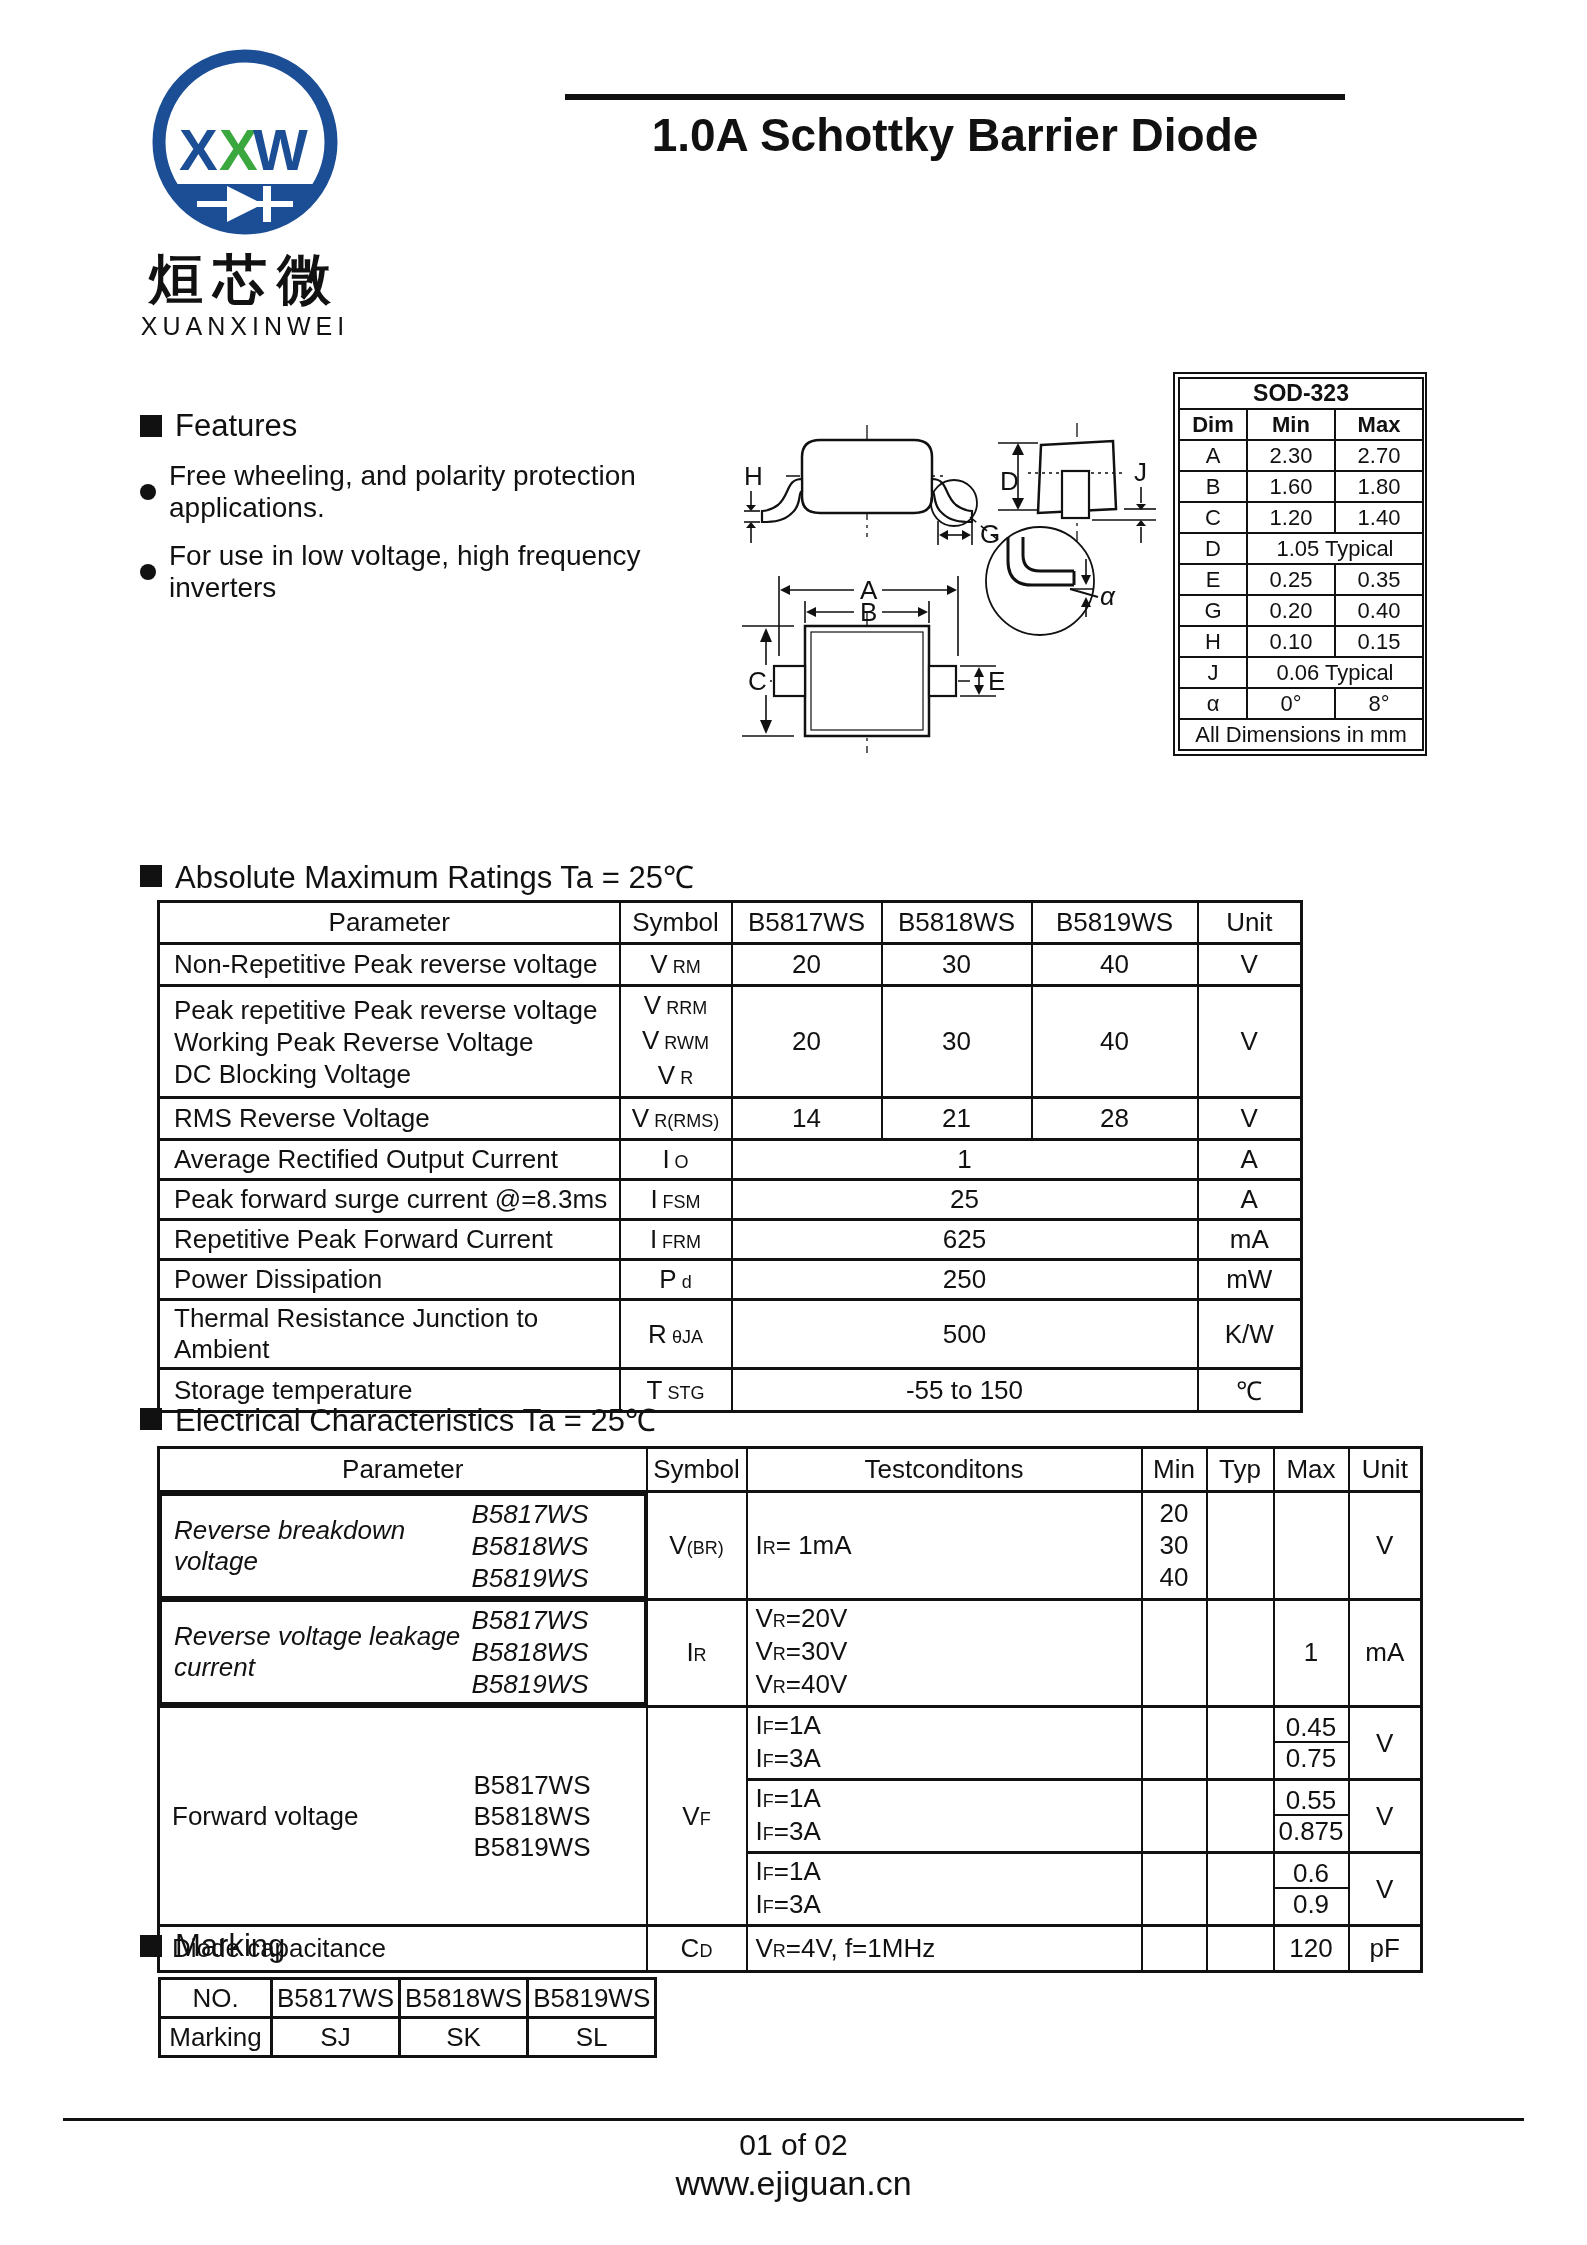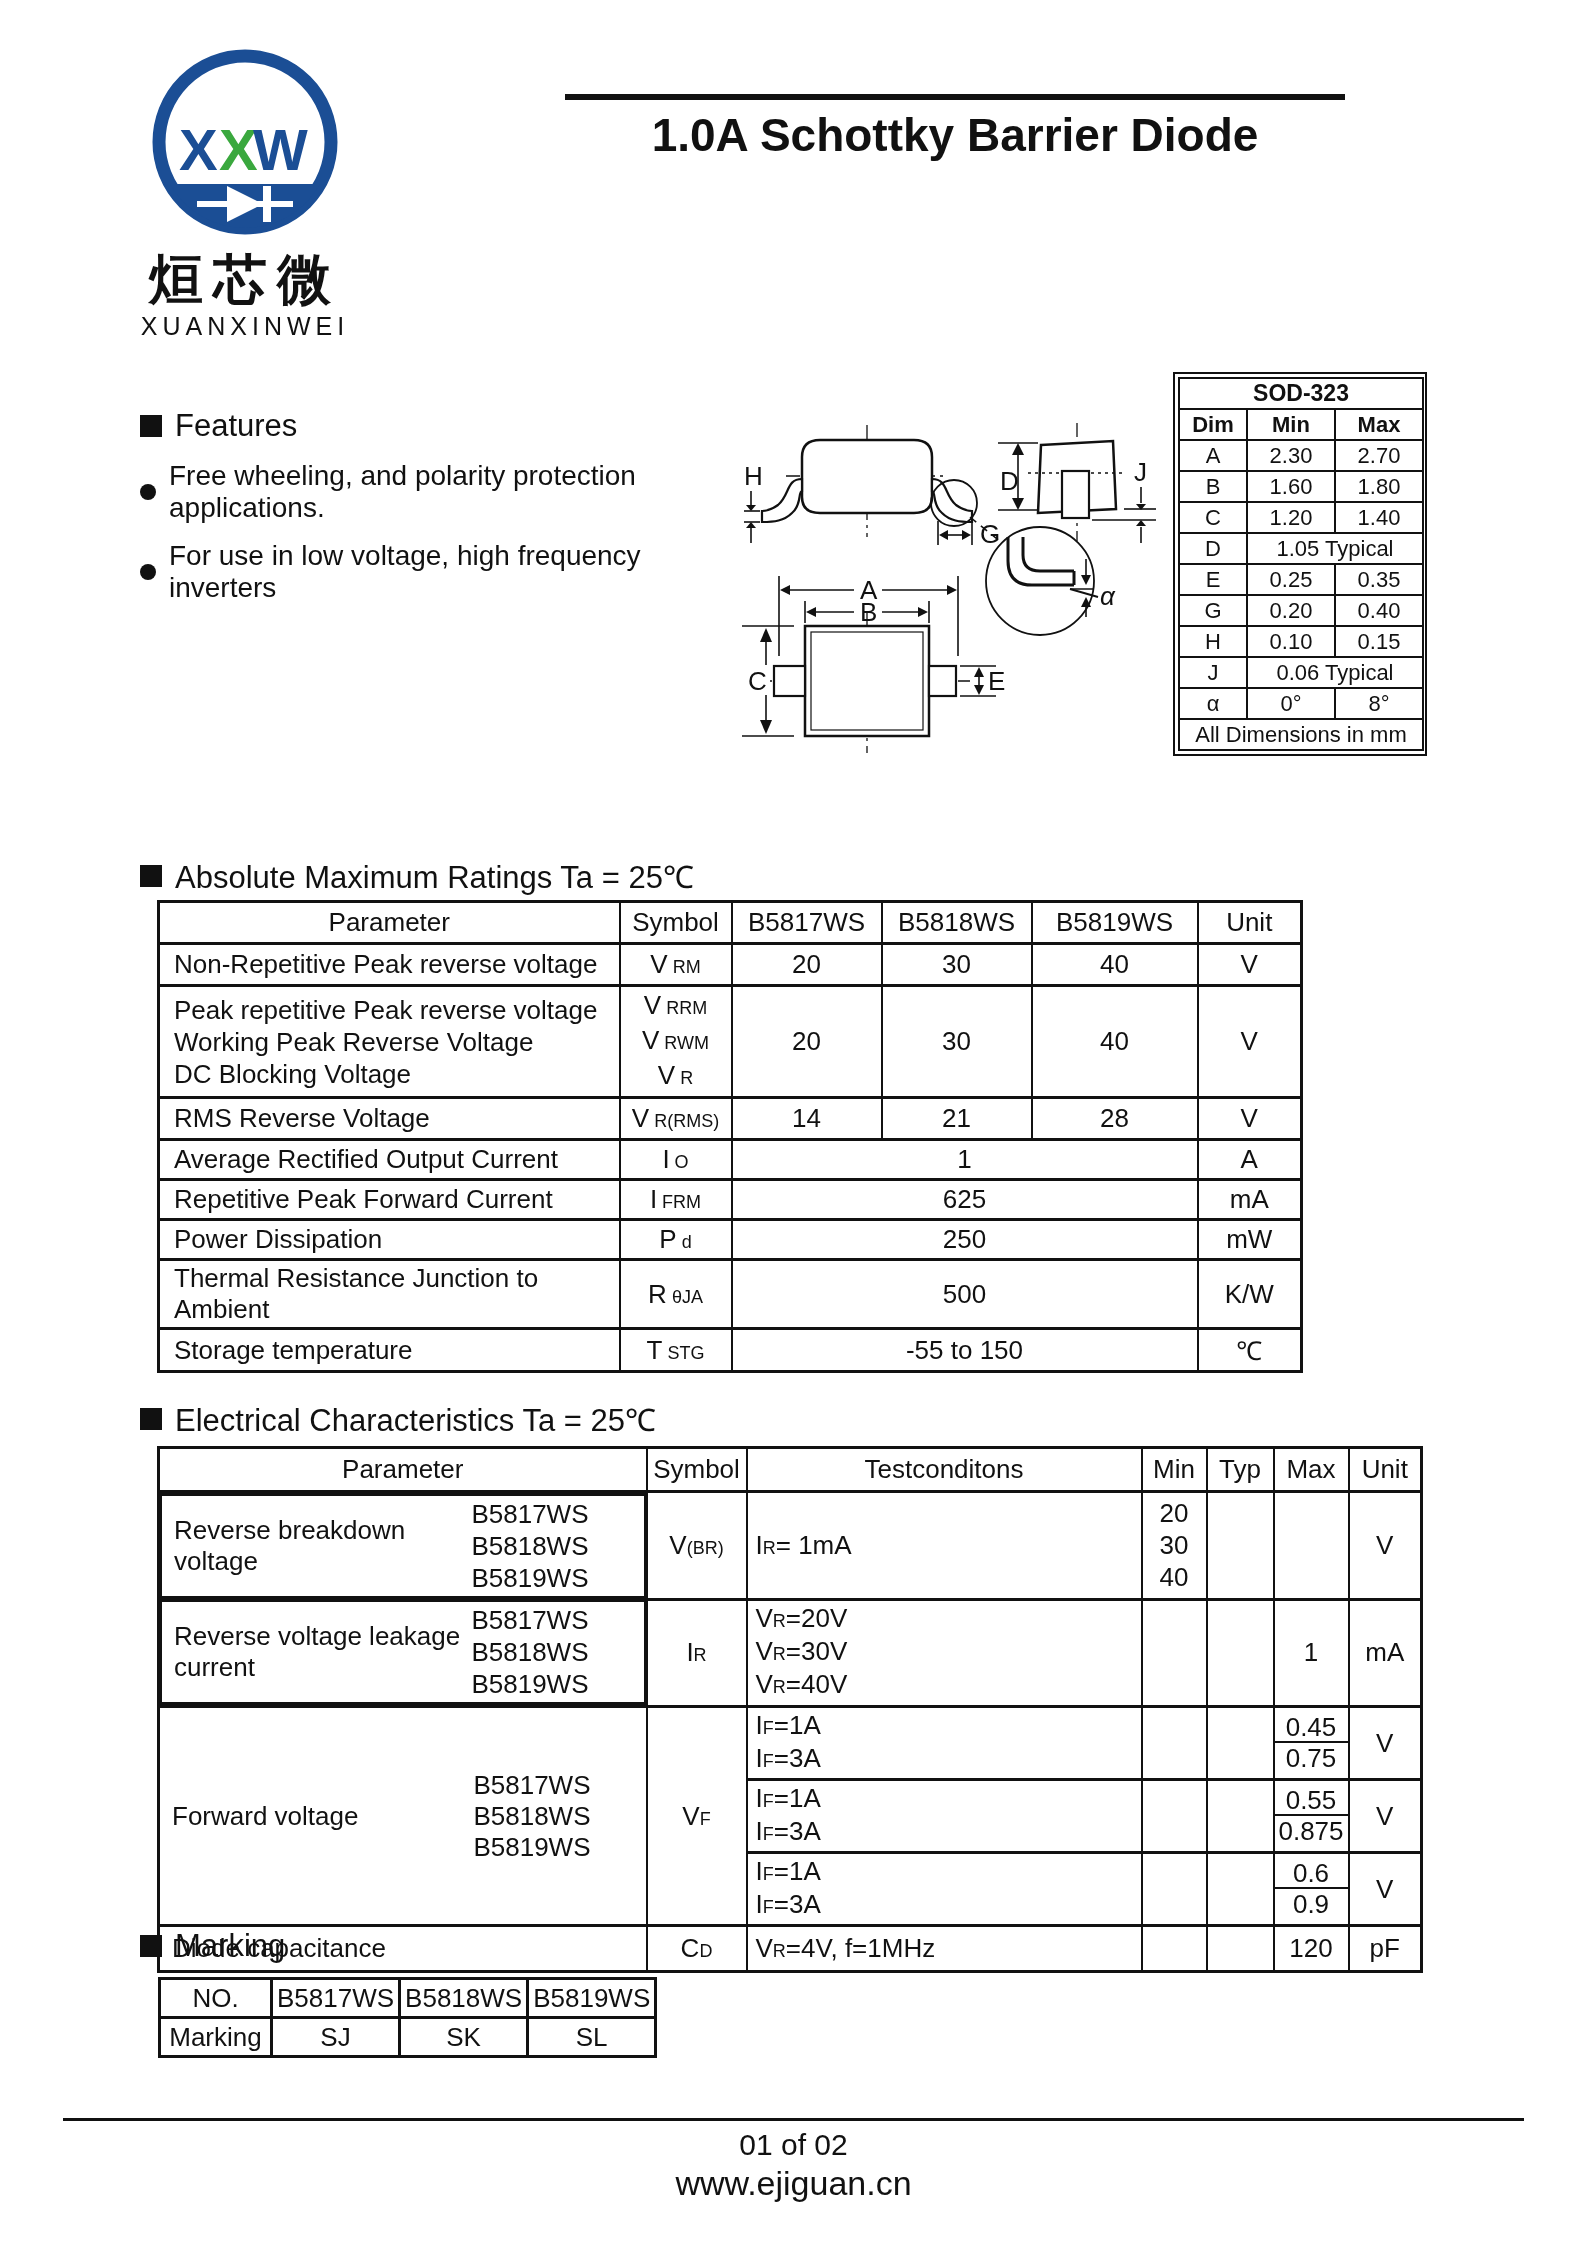--- a/index.html
+++ b/index.html
@@ -34,21 +34,21 @@
   
   .t1 { position:absolute; left:157px; top:900px; border-collapse:collapse; table-layout:fixed; border:3px solid #111; }
   .t1 td { border:solid #111; border-width:3px 2px; font-size:26px; text-align:center; padding:2px 4px; }
   .t1 td.param { text-align:left; padding-left:14px; }
   .t2 { position:absolute; left:157px; top:1446px; border-collapse:collapse; table-layout:fixed; border:3px solid #111; }
   .t2 td { border:solid #111; border-width:3px 2px; font-size:26px; text-align:center; padding:2px 4px; }
   .t2 td.param { text-align:left; padding-left:12px; }
   .sub { font-size:18px; margin-left:5px; }
   .sb  { font-size:18px; }
   .lines3 div { line-height:32px; }
-  .pflex { display:flex; align-items:center; justify-content:space-between; padding-right:55px !important; }
+  .pflex { display:flex; align-items:center; justify-content:space-between; padding-right:55px !important;font-style:italic; }
   .pflex .pmods { text-align:right; }
   .pflex .pmods div { line-height:32px; }
   .condl { text-align:left !important; padding-left:8px !important; }
   .condl div { line-height:30px; }
   .fwparam { padding:0 55px 0 12px !important; }
   .fwcell { display:flex; align-items:center; justify-content:space-between; height:100%; }
   .fwmods { display:flex; flex-direction:column; justify-content:space-around; height:100%; text-align:right; }
   .maxsplit { padding:0 !important; }
   .maxsplit div { height:30px; display:flex; align-items:center; justify-content:center; }
   .maxsplit div:first-child { border-bottom:2px solid #111; }
@@ -333,20 +333,26 @@
       <td>28</td>
       <td>V</td>
     </tr>
     <tr style="height:40px">
       <td class="param"><span>Average Rectified Output Current</span></td>
       <td><span>I</span><span class="sub">O</span></td>
       <td colspan="3">1</td>
       <td>A</td>
     </tr>
     <tr style="height:40px">
+      <td class="param"><span>Peak forward surge current  @=8.3ms</span></td>
+      <td><span>I</span><span class="sub">FSM</span></td>
+      <td colspan="3">25</td>
+      <td>A</td>
+    </tr>
+    <tr style="height:40px">
       <td class="param"><span>Repetitive Peak Forward Current</span></td>
       <td><span>I</span><span class="sub">FRM</span></td>
       <td colspan="3">625</td>
       <td>mA</td>
     </tr>
     <tr style="height:40px">
       <td class="param"><span>Power Dissipation</span></td>
       <td><span>P</span><span class="sub">d</span></td>
       <td colspan="3">250</td>
       <td>mW</td>

